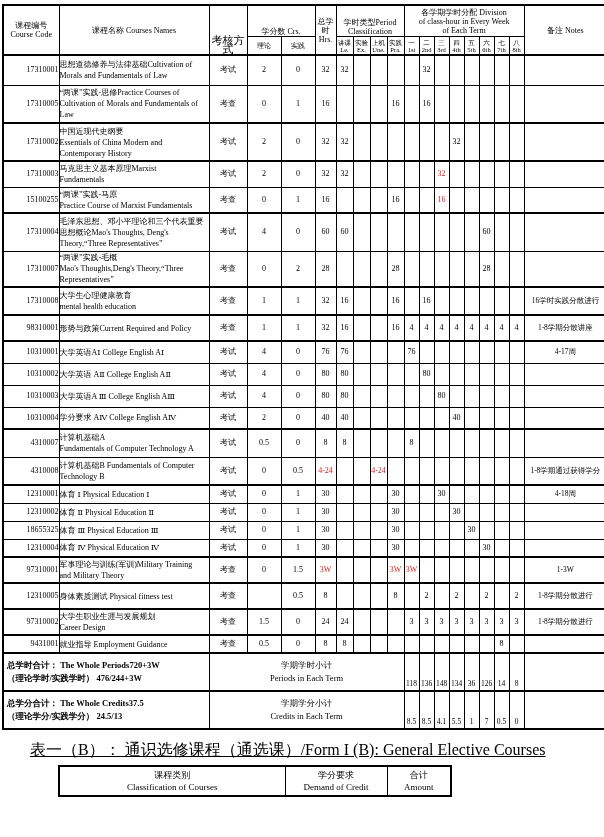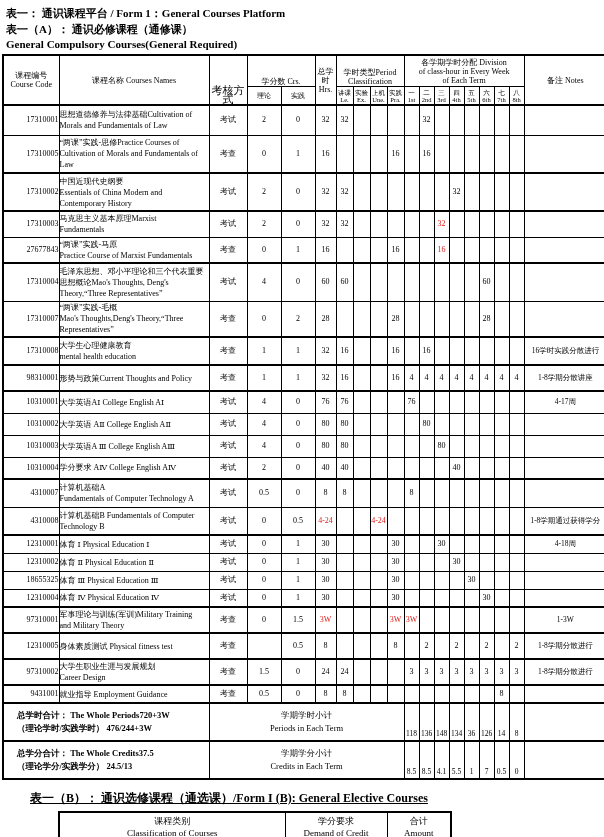--- a/index.html
+++ b/index.html
@@ -19,37 +19,32 @@
   thead{border-bottom:2px solid #000;}
   .examhdr{vertical-align:bottom;font-size:11px;}
   tbody td{font-size:8px;line-height:10px;text-align:center;vertical-align:middle;}
   td.name{text-align:left;padding:1px 2px;white-space:pre-line;font-size:8px;line-height:11px;}
   td.code{font-size:8px;letter-spacing:0;text-align:right;}
   td.notes{font-size:7.5px;}
   .red{color:#d22;}
   tr.tb td{border-bottom:2px solid #000;}
   tbody tr.sum{border-top:2px solid #000;}
   tr.sum td{font-size:8.5px;}
-  tr.sum td.slabel{text-align:left;padding:1px 13px;font-weight:bold;white-space:pre-line;line-height:13px;font-size:8.5px;}
+  tr.sum td.slabel{text-align:left;padding:1px 3px;font-weight:bold;white-space:pre-line;line-height:13px;font-size:8.5px;}
   tr.sum td.smid{white-space:pre-line;line-height:13px;}
   tr.sum td.sv{vertical-align:bottom;font-size:7.5px;padding-bottom:1px;}
-  .etitle{font-size:12px;font-weight:bold;margin:10px 0 4px 28px;text-decoration:underline;}
+  .etitle{font-size:16px;font-weight:normal;margin:10px 0 4px 28px;text-decoration:underline;}
   table.elect{border-collapse:collapse;table-layout:fixed;width:392px;margin-left:56px;border:2px solid #000;}
   table.elect th,table.elect td{border:1px solid #000;font-size:9px;line-height:12px;text-align:center;white-space:pre-line;padding:2px 0;font-weight:normal;}
   table.elect tr{height:28px;}
 </style>
 </head>
 <body>
 
 <div class="page">
-  <div class="titles">
-    <div class="t1">表一： 通识课程平台 / Form 1：General Courses Platform</div>
-    <div class="t2">表一（A）： 通识必修课程（通修课）</div>
-    <div class="t3">General Compulsory Courses(General Required)</div>
-  </div>
 
   <table class="main">
     <colgroup>
       <col style="width:56px">
         <col style="width:150px">
         <col style="width:38px">
       <col style="width:34px">
         <col style="width:34px">
         <col style="width:21px">
       <col style="width:17px">
@@ -197,21 +192,21 @@
           <td></td>
           <td class="red">32</td>
           <td></td>
           <td></td>
           <td></td>
           <td></td>
           <td></td>
           <td class="notes"></td>
         </tr>
         <tr class="tb" style="height: 26px;">
-          <td class="code">27677843</td>
+          <td class="code">15100255</td>
           <td class="name">“两课”实践-马原
 Practice Course of Marxist Fundamentals</td>
           <td>考查</td>
           <td>0</td>
           <td>1</td>
           <td>16</td>
           <td></td>
           <td></td>
           <td></td>
           <td>16</td>
@@ -288,21 +283,21 @@
           <td></td>
           <td></td>
           <td></td>
           <td></td>
           <td></td>
           <td></td>
           <td class="notes">16学时实践分散进行</td>
         </tr>
         <tr class="tb" style="height: 26px;">
           <td class="code">98310001</td>
-          <td class="name">形势与政策Current Thoughts and Policy</td>
+          <td class="name">形势与政策Current Required and Policy</td>
           <td>考查</td>
           <td>1</td>
           <td>1</td>
           <td>32</td>
           <td>16</td>
           <td></td>
           <td></td>
           <td>16</td>
           <td>4</td>
           <td>4</td>

